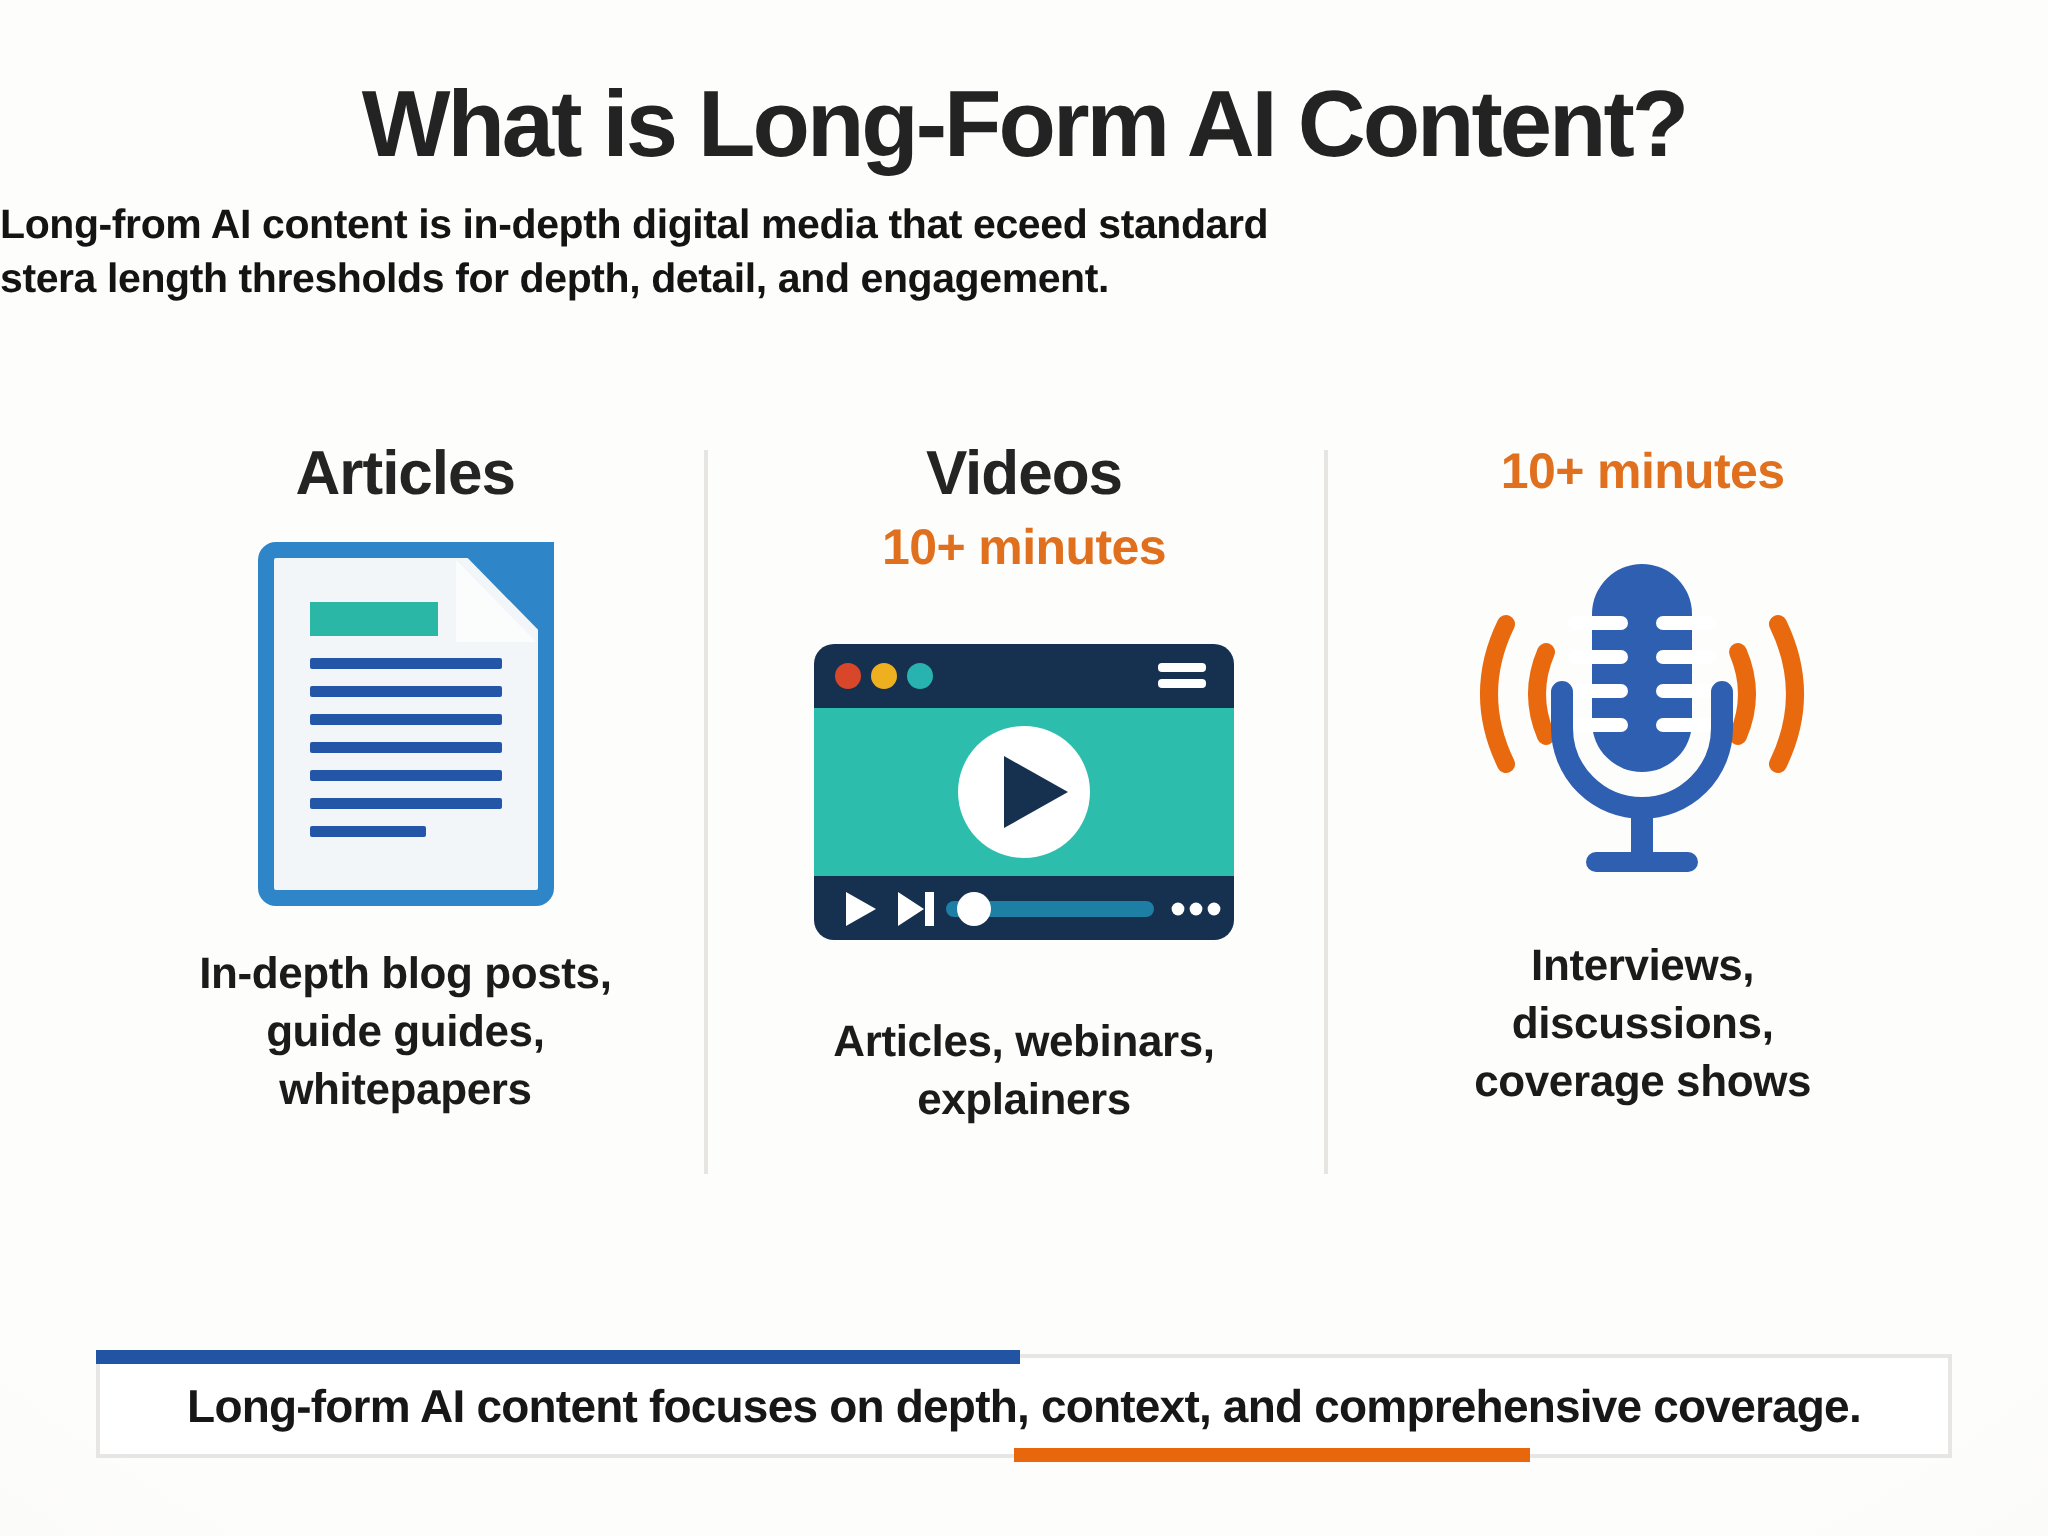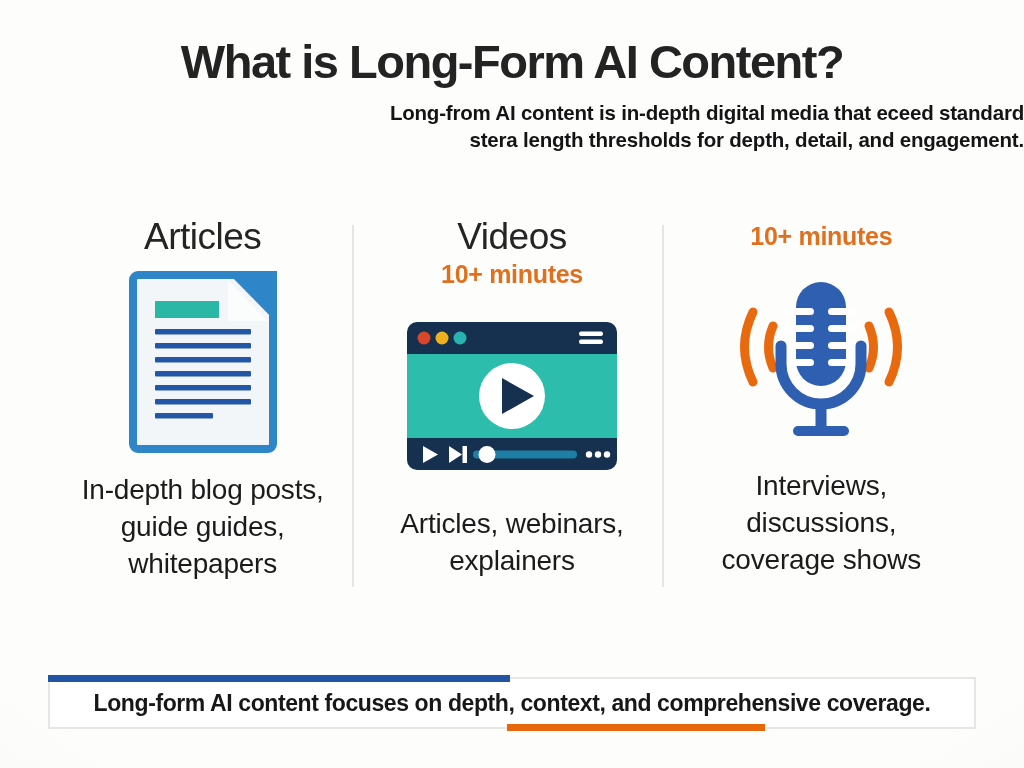--- a/index.html
+++ b/index.html
@@ -12,43 +12,43 @@
     position:relative;width:1024px;height:768px;
     background:radial-gradient(120% 120% at 50% 45%, #fdfdfc 55%, #f0efec 100%);
   }
   .title{
     position:absolute;top:34px;left:0;width:100%;
     text-align:center;font-size:47px;font-weight:bold;
     letter-spacing:-1.5px;color:#232323;margin:0;
   }
   .subtitle{
     position:absolute;top:99px;left:0;width:100%;
-    text-align:right;font-size:20.5px;font-weight:bold;
+    text-align:left;font-size:20.5px;font-weight:bold;
     letter-spacing:-0.2px;line-height:1.33;color:#141414;
     white-space:pre-line;
   }
   .columns{
     position:absolute;top:218px;left:48px;width:928px;
     display:flex;
   }
   .col{flex:1 1 0;text-align:center;}
   .col-name{
-    font-size:37px;font-weight:normal;color:#242424;
+    font-size:31px;font-weight:bold;color:#242424;
     letter-spacing:-0.5px;line-height:38px;
   }
   .col-metric{
     font-size:25px;font-weight:bold;color:var(--accent-orange);
     letter-spacing:-0.3px;line-height:32px;margin-top:2px;
   }
   .icon-box{
     height:212px;display:flex;align-items:center;justify-content:center;
   }
   .col-desc{
-    font-size:28px;color:#1b1b1b;line-height:1.32;
-    letter-spacing:-0.2px;white-space:pre-line;margin-top:4px;
+    font-size:22px;color:#1b1b1b;line-height:1.32;
+    letter-spacing:-0.2px;white-space:pre-line;margin-top:4px;font-weight:bold;
   }
   .divider{
     position:absolute;top:7px;width:2px;height:362px;
     background:#e6e5e2;
   }
   .divider.d1{left:304px;}
   .divider.d2{left:614px;}
   .banner{
     position:absolute;top:677px;left:48px;width:928px;height:52px;
     background:#ffffff;border:2px solid #e7e6e4;box-sizing:border-box;

